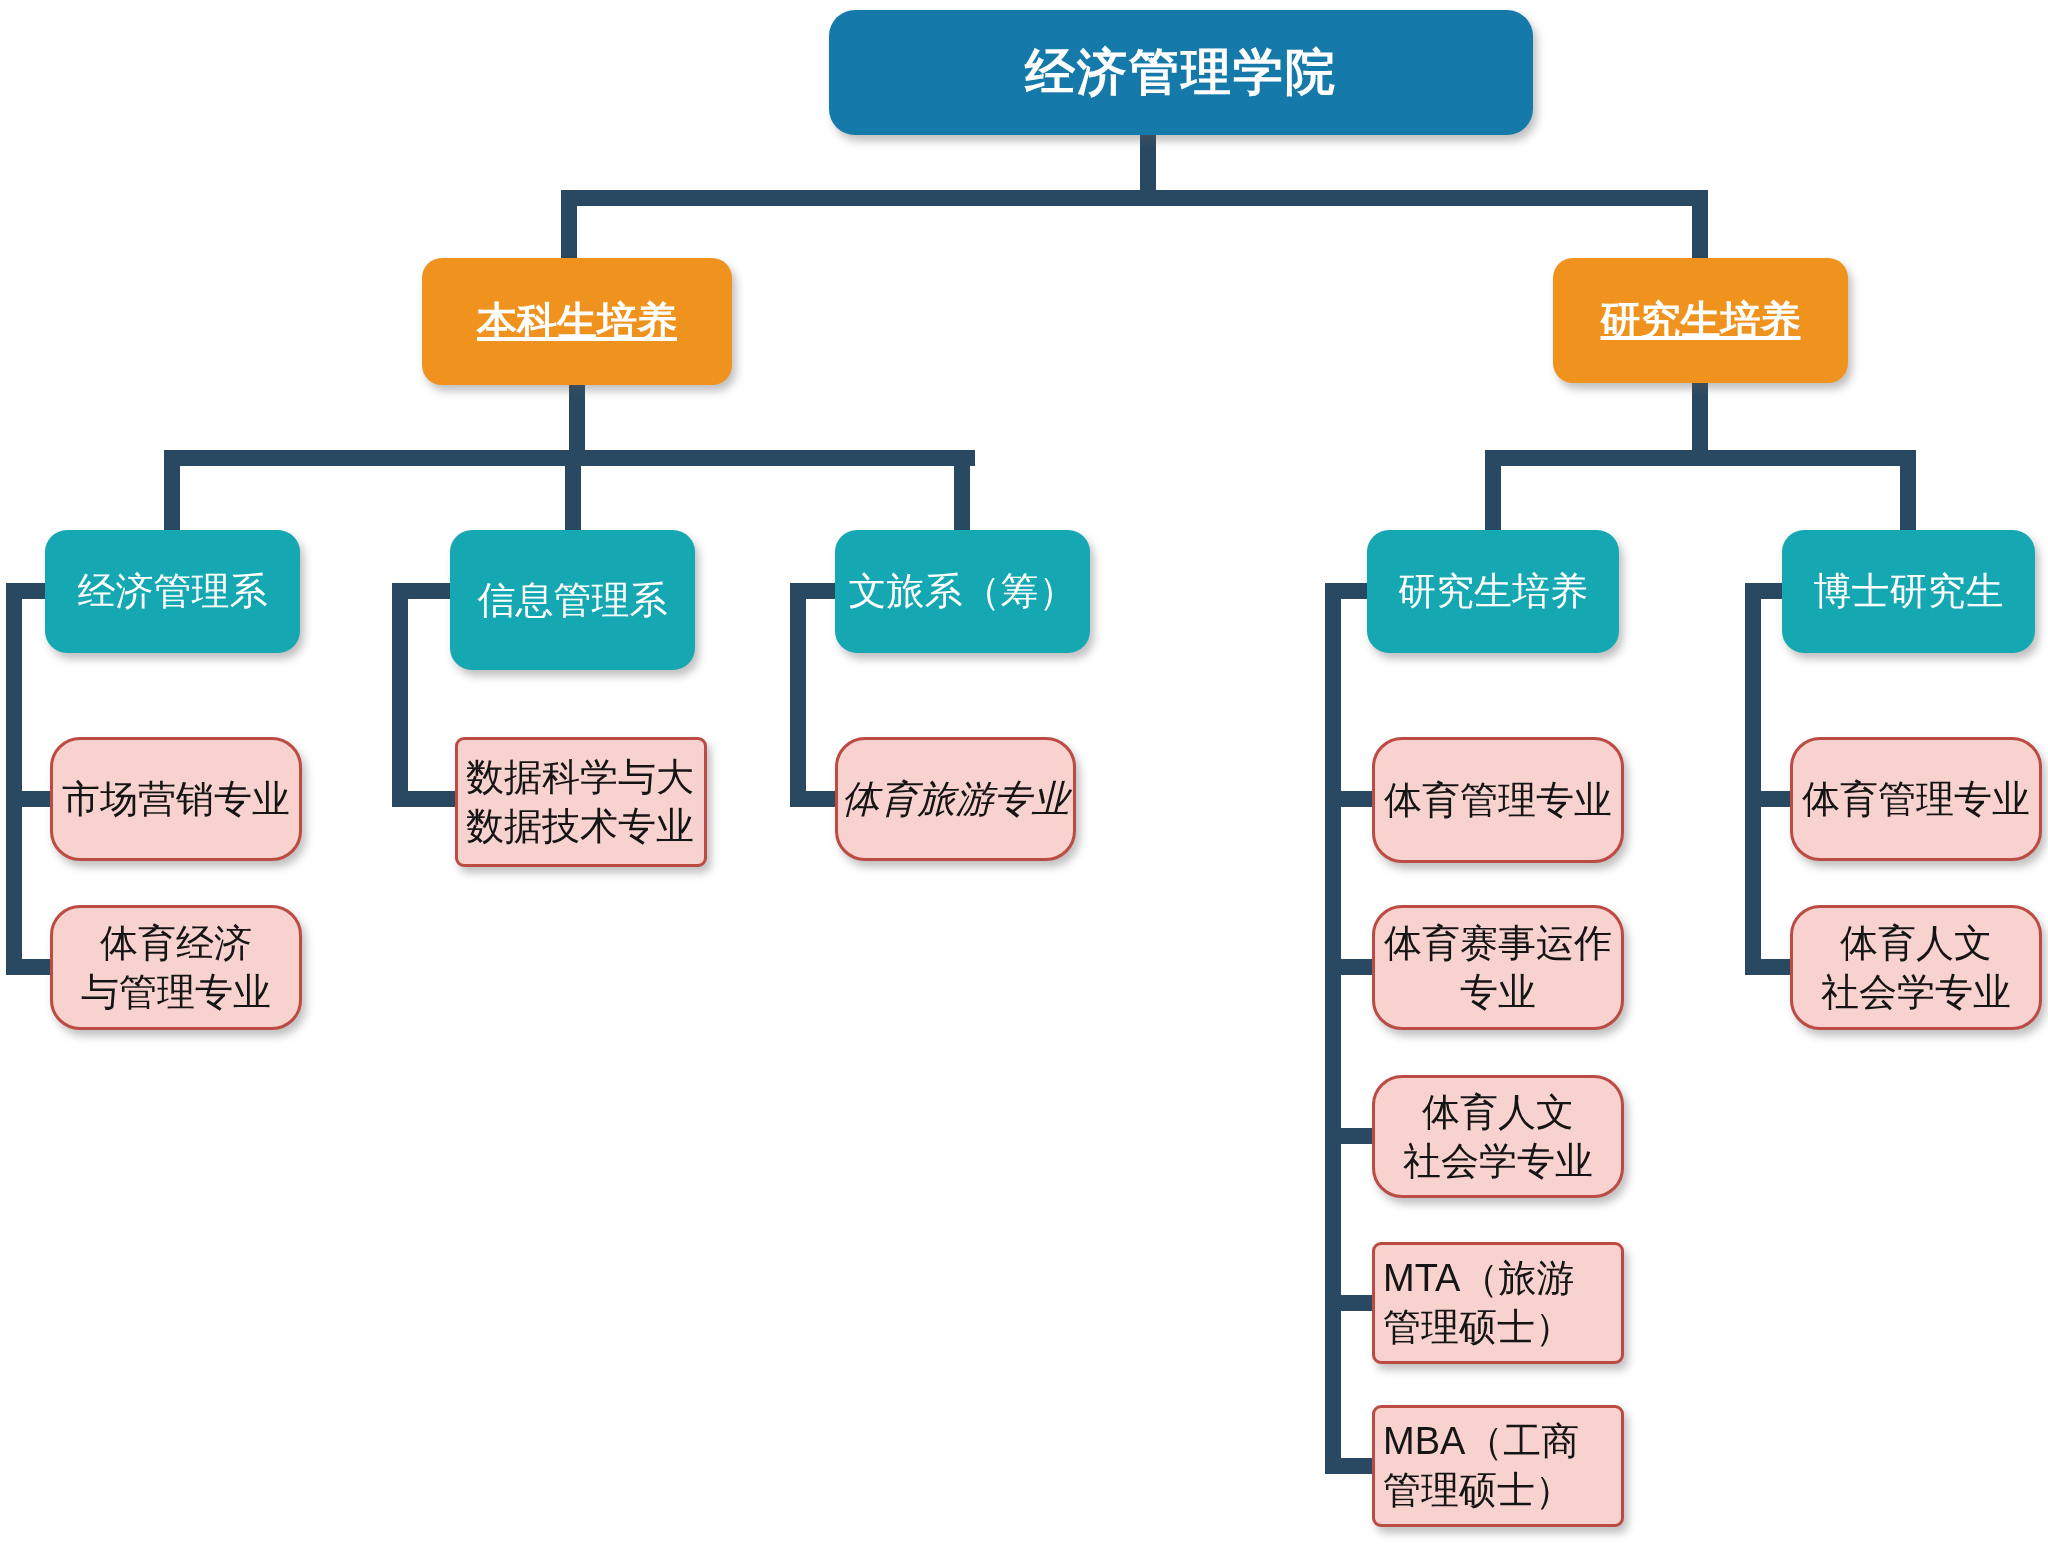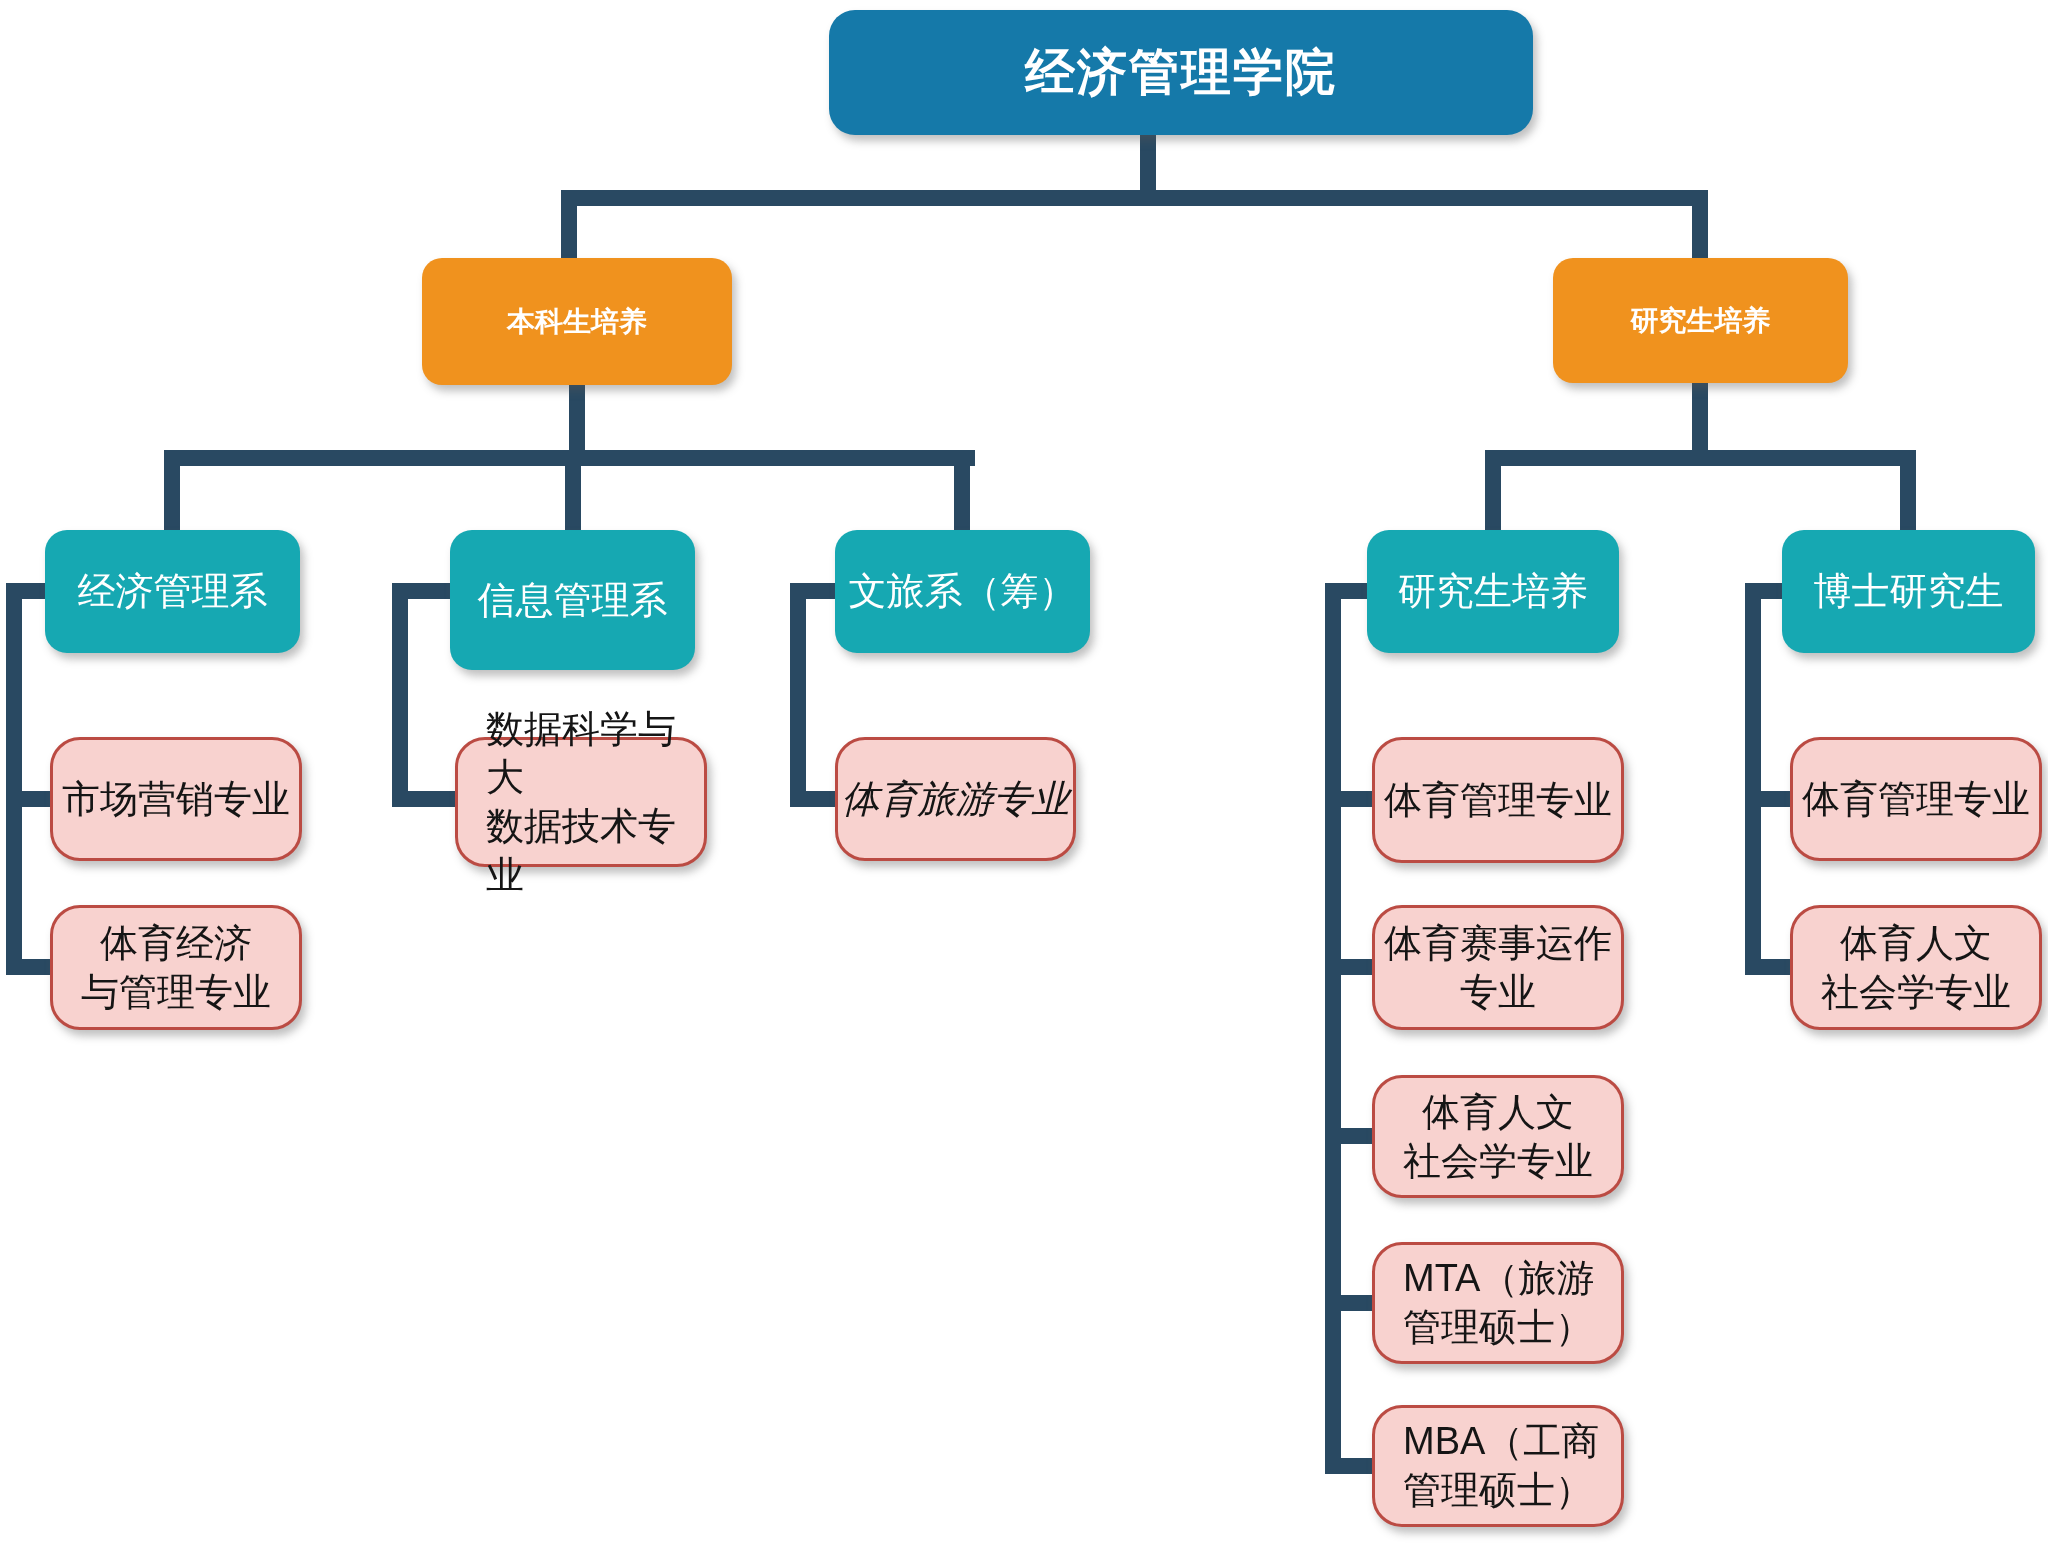--- a/index.html
+++ b/index.html
@@ -12,31 +12,31 @@
     position:absolute;display:flex;align-items:center;justify-content:center;
     text-align:center;white-space:pre-line;box-sizing:border-box;
     box-shadow:4px 6px 8px rgba(90,90,90,.38);
   }
   .root{
     background:var(--root_bg);color:#ffffff;border-radius:26px;
     font-size:50px;font-weight:700;letter-spacing:2px;
   }
   .branch{
     background:var(--branch_bg);color:#ffffff;border-radius:20px;
-    font-size:28px;font-weight:700;
+    font-size:40px;font-weight:700;text-decoration:underline;
   }
   .dept{
     background:var(--dept_bg);color:#ffffff;border-radius:22px;
     font-size:38px;font-weight:400;
   }
   .major{
     background:var(--major_bg);border:3px solid var(--major_border);
     color:#151515;border-radius:30px;font-size:38px;font-weight:400;line-height:1.28;
   }
-  .major.left{justify-content:flex-start;text-align:left;padding-left:28px;}
+  .major.left{justify-content:flex-start;text-align:left;padding-left:8px;border-radius:9px;}
 </style>
 </head>
 <body>
 
 <div id="canvas">
 
   <div class="line" style="left:1140px;top:133px;width:16px;height:73px;"></div>
   <div class="line" style="left:561px;top:190px;width:1147px;height:16px;"></div>
   <div class="line" style="left:561px;top:190px;width:16px;height:70px;"></div>
   <div class="line" style="left:1692px;top:190px;width:16px;height:70px;"></div>

